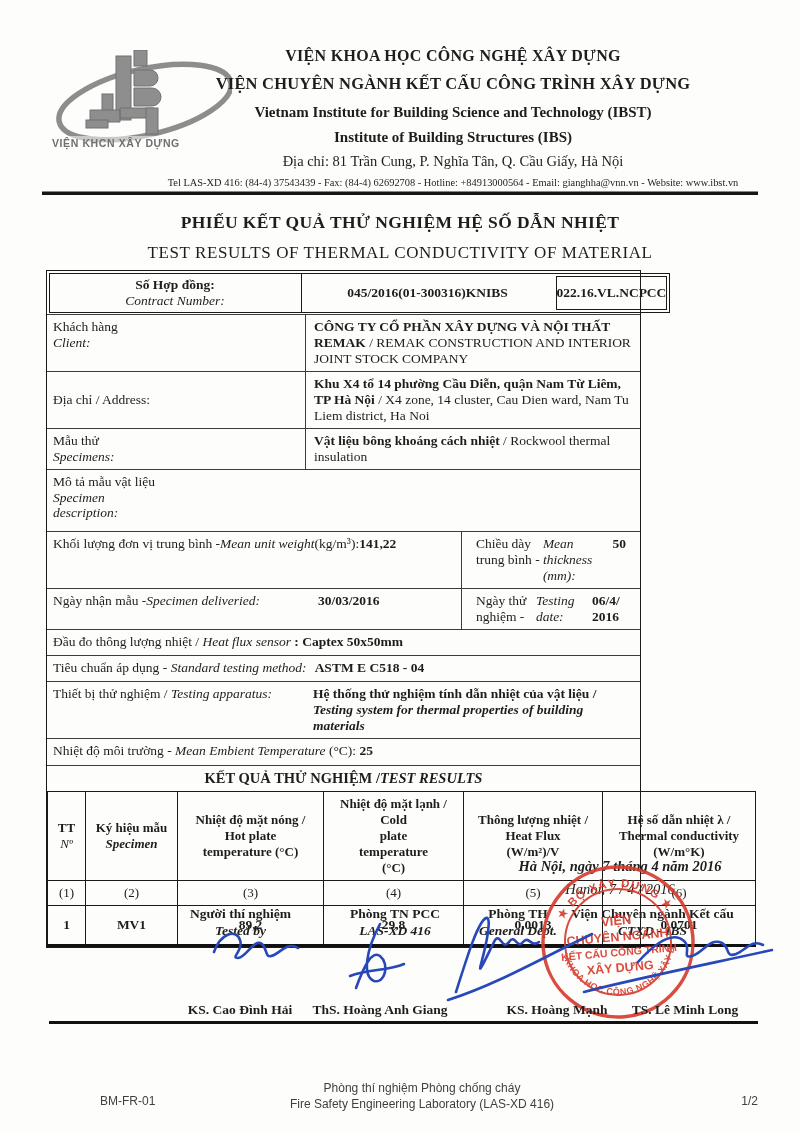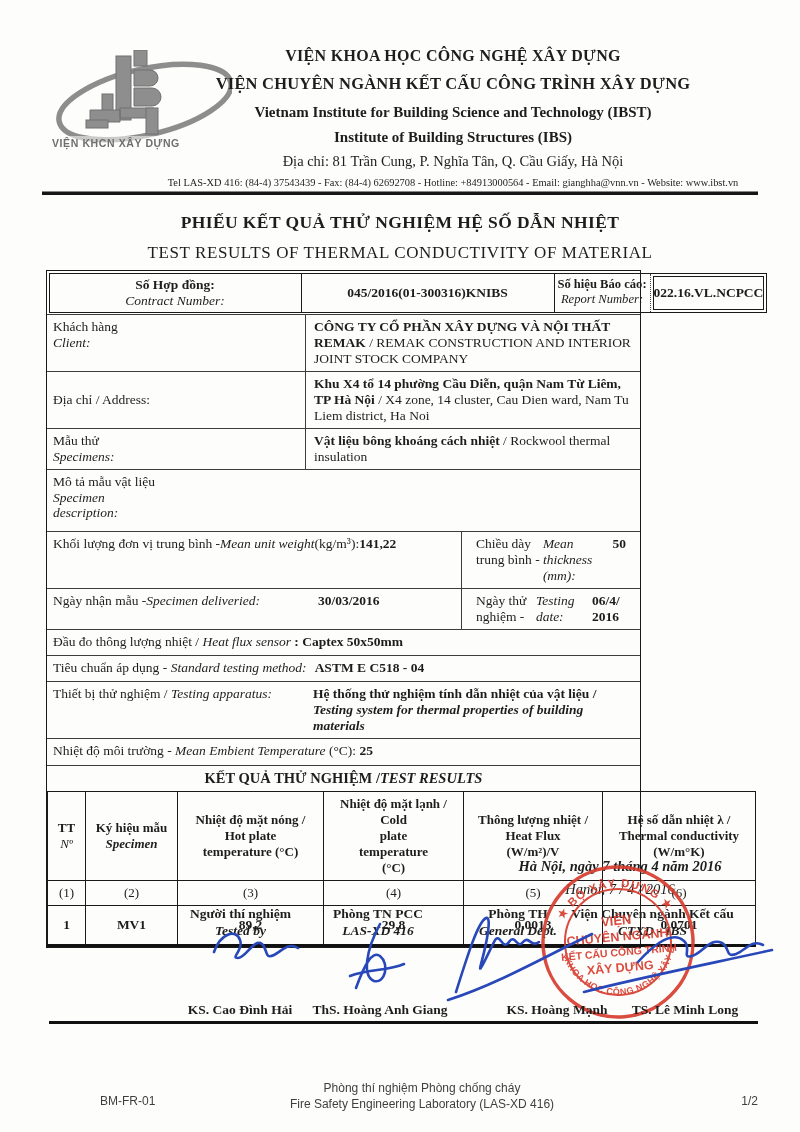--- a/index.html
+++ b/index.html
@@ -66,21 +66,21 @@
   table.res { border-bottom:3px solid #111; }
   
   .date-vn { position:absolute; left:460px; width:320px; top:858px; text-align:center;
     font-size:14.5px; font-style:italic; font-weight:bold; }
   .date-en { position:absolute; left:460px; width:320px; top:881px; text-align:center;
     font-size:14.5px; font-style:italic; }
   .role { position:absolute; top:905px; text-align:center; font-size:13.5px; line-height:17px; }
   .role .rvn { font-weight:bold; }
   .role .ren { font-weight:bold; font-style:italic; }
   .r1 { left:163px; width:155px; }
-  .r2 { left:303px; width:150px; }
+  .r2 { left:320px; width:150px; }
   .r3 { left:448px; width:140px; }
   .r4 { left:545px; width:215px; }
   .nm { position:absolute; top:1002px; text-align:center; font-size:13.5px; font-weight:bold; }
   .n1 { left:160px; width:160px; }
   .n2 { left:300px; width:160px; }
   .n3 { left:482px; width:150px; }
   .n4 { left:605px; width:160px; }
   .sign-rule { position:absolute; left:49px; right:42px; top:1021px; height:2.5px; background:#111; }
   .stamp { position:absolute; left:538px; top:862px; opacity:.92; transform:rotate(-5deg); }
   .sigs { position:absolute; left:118px; top:912px; }
@@ -127,24 +127,20 @@
 
   <div class="doc">
 
     <div class="row" style="border-top:none;">
       <div class="contract" style="flex:1;">
         <div class="c1">
           <div class="b">Số Hợp đồng:</div>
           <div class="it">Contract Number:</div>
         </div>
         <div class="c2 b">045/2016(01-300316)KNIBS</div>
-        <div class="c3">
-          <div class="b">Số hiệu Báo cáo:</div>
-          <div class="it">Report Number:</div>
-        </div>
         <div class="c4">
           <div class="box b">022.16.VL.NCPCC</div>
         </div>
       </div>
     </div>
 
     <div class="row lv" style="min-height:46px;">
       <div class="lab">
         <div>Khách hàng</div>
         <div class="it">Client:</div>

